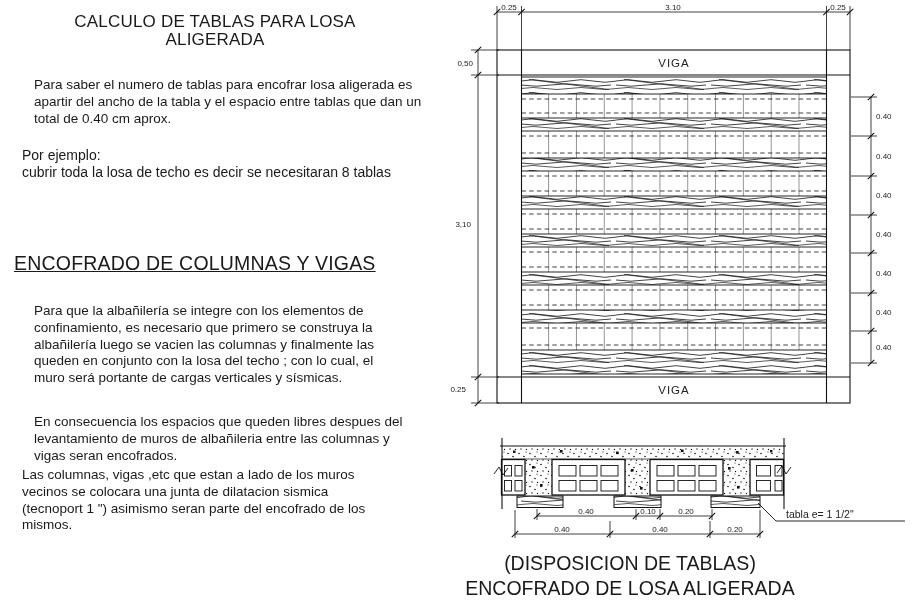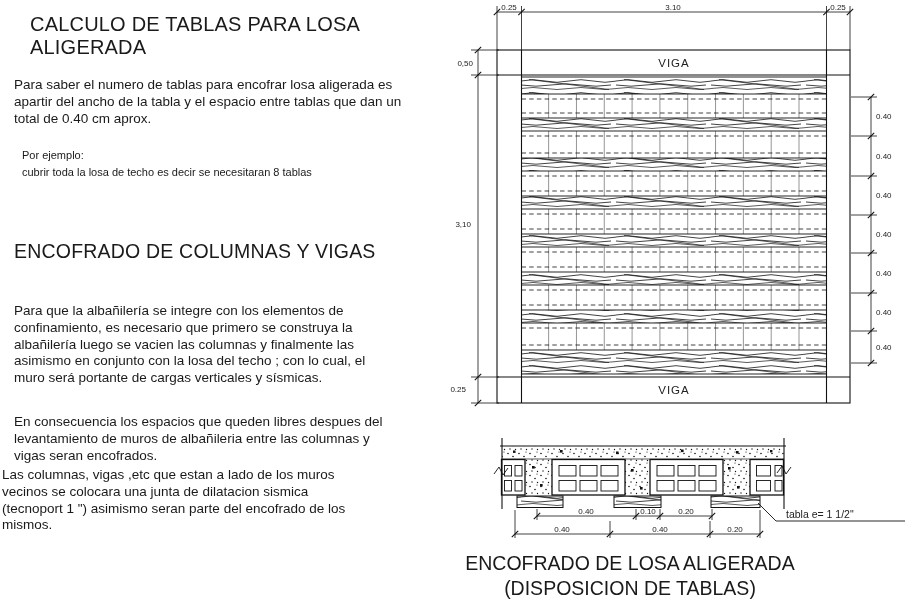--- a/index.html
+++ b/index.html
@@ -1,45 +1,45 @@
 <!DOCTYPE html>
 <html><head>
 <meta charset="utf-8">
 <style>
   html,body{margin:0;padding:0;}
   body{
     width:917px;height:605px;position:relative;background:#ffffff;
     font-family:"Liberation Sans",sans-serif;color:#1a1a1a;overflow:hidden;
   }
   .abs{position:absolute;}
-  .doc-title{font-size:20px;line-height:23px;letter-spacing:.2px;}
-  .body-text{font-size:13.5px;line-height:16.8px;}
+  .doc-title{font-size:17px;line-height:18px;text-align:center;letter-spacing:.2px;}
+  .body-text{font-size:13.5px;line-height:16.8px;margin-left:20px;}
   .section-head{font-size:19.5px;letter-spacing:.2px;white-space:nowrap;}
-  .example-line{font-size:11px;line-height:17px;white-space:nowrap;}
+  .example-line{font-size:14px;line-height:17px;white-space:nowrap;}
   .big-caption{font-size:19.5px;line-height:25px;text-align:center;}
   svg text{font-family:"Liberation Sans",sans-serif;fill:#222;}
   .dimtxt{font-size:8px;}
   .vigatxt{font-size:11.5px;letter-spacing:1px;}
   .notetxt{font-size:10.5px;}
 </style>
 </head>
 <body>
 
 <div class="abs doc-title" style="left:30px;top:13px;width:370px;">CALCULO DE TABLAS PARA LOSA ALIGERADA</div>
 
 <div class="abs body-text" style="left:14px;top:77px;width:414px;">Para saber el numero de tablas para encofrar losa aligerada es apartir del ancho de la tabla y el espacio entre tablas que dan un total de 0.40 cm aprox.</div>
 
 <div class="abs" style="left:22px;top:147px;">
   <div class="example-line">Por ejemplo:</div>
   <div class="example-line">cubrir toda la losa de techo es decir se necesitaran 8 tablas</div>
 </div>
 
-<div class="abs section-head" style="left:14px;top:240px;">ENCOFRADO DE COLUMNAS Y VIGAS</div>
-
-<div class="abs body-text" style="left:14px;top:303px;width:362px;">Para que la albañilería se integre con los elementos de confinamiento, es necesario que primero se construya la albañilería luego se vacien las columnas y finalmente las asimismo en conjunto con la losa del techo ;  con lo cual, el muro será portante de cargas verticales y sísmicas.</div>
+<div class="abs section-head" style="left:14px;top:252px;text-decoration:underline;">ENCOFRADO DE COLUMNAS Y VIGAS</div>
+
+<div class="abs body-text" style="left:14px;top:303px;width:362px;">Para que la albañilería se integre con los elementos de confinamiento, es necesario que primero se construya la albañilería luego se vacien las columnas y finalmente las queden en conjunto con la losa del techo ;  con lo cual, el muro será portante de cargas verticales y sísmicas.</div>
 
 <div class="abs body-text" style="left:14px;top:414px;width:370px;">En consecuencia  los espacios que queden libres despues del levantamiento de muros de albañileria entre las columnas y vigas seran encofrados.</div>
 
 <div class="abs body-text" style="left:2px;top:467px;width:367px;">Las columnas, vigas ,etc  que estan a lado de los muros vecinos se colocara una junta de dilatacion sismica (tecnoport 1 ")  asimismo seran parte del encofrado de los mismos.</div>
 
 <svg class="abs" style="left:440px;top:0;" width="477" height="545" viewBox="440 0 477 545">
   <defs>
     <pattern id="vgrid" patternUnits="userSpaceOnUse" x="521.3" y="0" width="27.82" height="8">
       <line x1="27.82" y1="0" x2="27.82" y2="8" stroke="#111" stroke-width="0.9"></line>
     </pattern>
@@ -265,15 +265,15 @@
       <text class="dimtxt" x="660" y="531.5" text-anchor="middle" stroke="none">0.40</text>
       <text class="dimtxt" x="735" y="531.5" text-anchor="middle" stroke="none">0.20</text>
     </g>
 
     <polyline points="758,503 776,521 905,521" stroke-width="0.9"></polyline>
     <text class="notetxt" x="786" y="518" stroke="none" fill="#1a1a1a">tabla e= 1 1/2"</text>
   </g>
 </svg>
 
 <div class="abs big-caption" style="left:440px;top:551px;width:380px;">
+  <div>(DISPOSICION DE TABLAS)</div>
   <div>ENCOFRADO DE LOSA ALIGERADA</div>
-  <div>(DISPOSICION DE TABLAS)</div>
 </div>
 
 </body></html>

